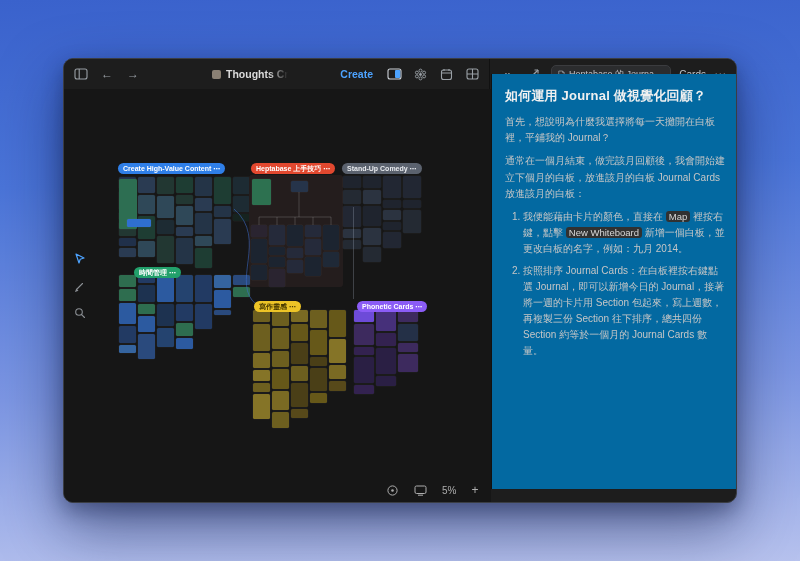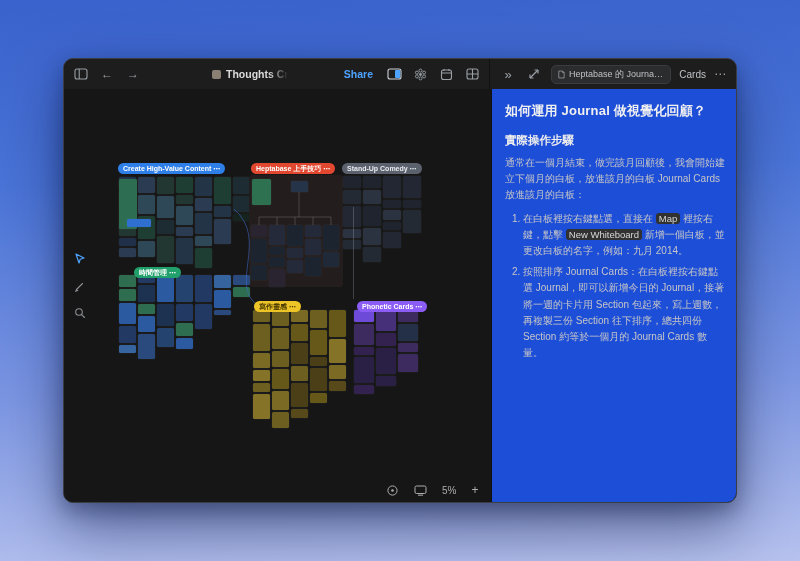--- a/index.html
+++ b/index.html
@@ -29,22 +29,22 @@
   .share-label { margin-left:auto; color:#4da3ff; font-size:10.5px; font-weight:700; }
   .icon-svg { display:block; }
   .tab-pill { flex:1; margin:0 8px; height:19px; background:#2b2c2e; border:1px solid #3b3c3f;
     border-radius:5px; display:flex; align-items:center; gap:4px; padding:0 6px; min-width:0; }
   .tab-pill-text { color:#bfc2c6; font-size:9px; white-space:nowrap; overflow:hidden; text-overflow:ellipsis; }
   .info-label { color:#bfc2c6; font-size:10px; margin-right:8px; }
   .more-label { color:#9aa0a6; font-size:12px; letter-spacing:1px; }
   
   #canvas-wrap { position:absolute; left:0; top:30px; width:427px; height:415px;
     background:#161616; overflow:hidden; }
-  #right-panel { position:absolute; left:427px; top:30px; width:247px; height:415px;
-    background:#1d4ed8; border-left:1px solid #111; overflow:hidden; }
+  #right-panel { position:absolute; left:427px; top:15px; width:247px; height:415px;
+    background:#0369a1; border-left:1px solid #111; overflow:hidden; }
   
   #cards-layer { position:absolute; inset:0; }
   .card { position:absolute; border-radius:1.5px;
     box-shadow:0 0 0 .5px rgba(255,255,255,.05);
     background-image:repeating-linear-gradient(rgba(255,255,255,.13) 0 1px, transparent 1px 4px);
     background-size:65% calc(100% - 4px); background-position:2px 2px; background-repeat:no-repeat; }
   .cluster-bg { position:absolute; border-radius:3px; }
   .pill { position:absolute; height:11px; line-height:11px; padding:0 5px; border-radius:6px;
     font-size:7px; font-weight:700; white-space:nowrap; z-index:5; }
   #connections { position:absolute; inset:0; pointer-events:none; z-index:4; }
@@ -76,21 +76,21 @@
             <rect x="1" y="1" width="12" height="10" rx="2" fill="none" stroke="#9aa0a6" stroke-width="1.1"></rect>
             <line x1="5.2" y1="1" x2="5.2" y2="11" stroke="#9aa0a6" stroke-width="1.1"></line>
           </svg>
       </div>
       <div class="tb-btn">←</div>
       <div class="tb-btn">→</div>
       <div class="win-title">
         <span class="title-swatch"></span>
         <span>Thoughts Cr</span>
       </div>
-      <div class="share-label">Share</div>
+      <div class="share-label">Create</div>
       <div class="tb-btn" style="margin-left:12px;">
         <svg class="icon-svg" width="15" height="12" viewBox="0 0 15 12">
             <rect x="1" y="1" width="13" height="10" rx="2" fill="none" stroke="#cfd4da" stroke-width="1.1"></rect>
             <rect x="8" y="2" width="5.2" height="8" rx="1" fill="#4da3ff"></rect>
           </svg>
       </div>
       <div class="tb-btn">
         <svg class="icon-svg" width="13" height="13" viewBox="0 0 13 13">
           <circle cx="6.5" cy="6.5" r="1.4" fill="#9aa0a6"></circle>
           <circle cx="6.5" cy="2.6" r="1.5" fill="none" stroke="#9aa0a6" stroke-width=".9"></circle>
@@ -327,24 +327,24 @@
       </div>
       <div class="cc-item">5%</div>
       <div class="cc-item cc-plusminus">+</div>
 
     </div>
   </div>
 
   <div id="right-panel">
     <div id="article">
       <h1>如何運用 Journal 做視覺化回顧？</h1>
-      <h2>實際操作步驟</h2>
+      <p>首先，想說明為什麼我選擇將每一天攤開在白板裡，平鋪我的 Journal？</p>
       <p>通常在一個月結束，做完該月回顧後，我會開始建立下個月的白板，放進該月的白板 Journal Cards 放進該月的白板：</p>
       <ol>
-        <li><span>在白板裡按右鍵點選，直接在 </span><span class="inline-code">Map</span><span> 裡按右鍵，點擊 </span><span class="inline-code">New Whiteboard</span><span> 新增一個白板，並更改白板的名字，例如：九月 2014。</span></li>
+        <li><span>我便能藉由卡片的顏色，直接在 </span><span class="inline-code">Map</span><span> 裡按右鍵，點擊 </span><span class="inline-code">New Whiteboard</span><span> 新增一個白板，並更改白板的名字，例如：九月 2014。</span></li>
         <li>按照排序 Journal Cards：在白板裡按右鍵點選 Journal，即可以新增今日的 Journal，接著將一週的卡片用 Section 包起來，寫上週數，再複製三份 Section 往下排序，總共四份 Section 約等於一個月的 Journal Cards 數量。</li>
 
       </ol>
 
     </div>
   </div>
 
 </div>
 
 </body></html>

